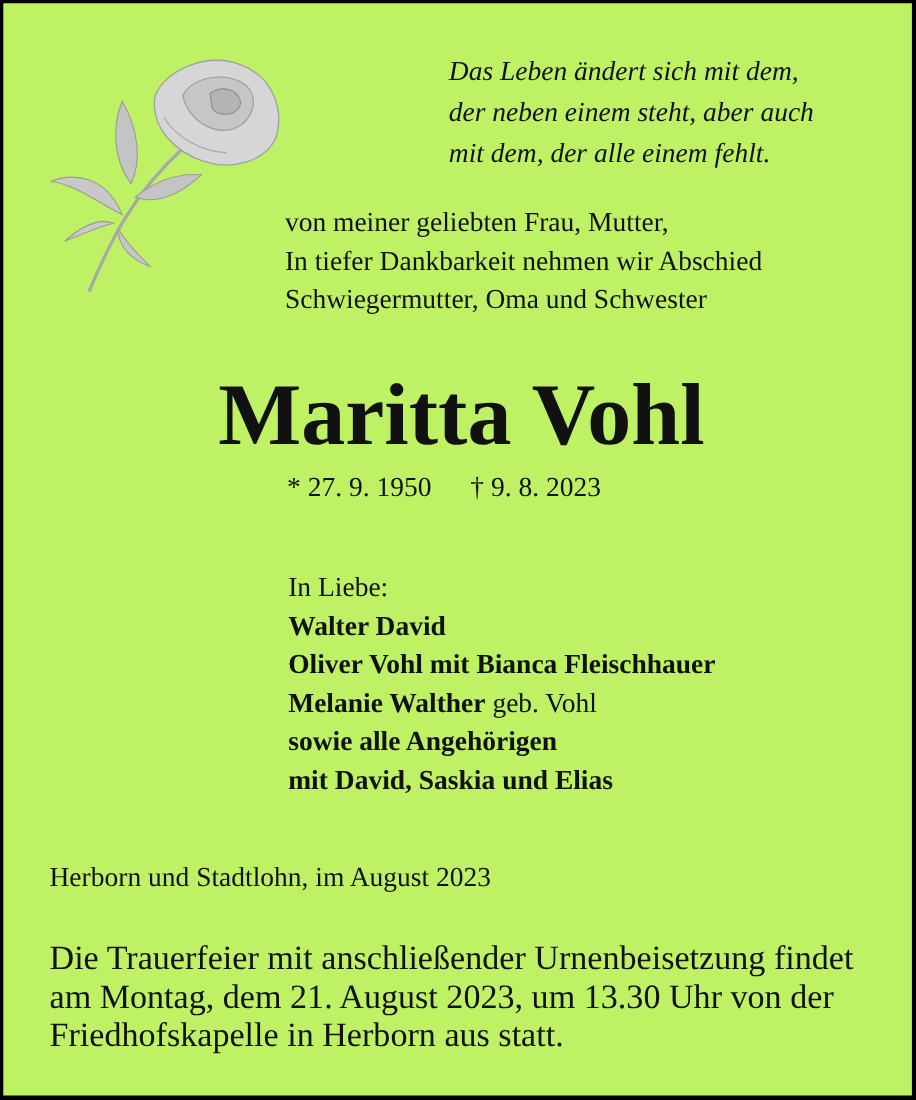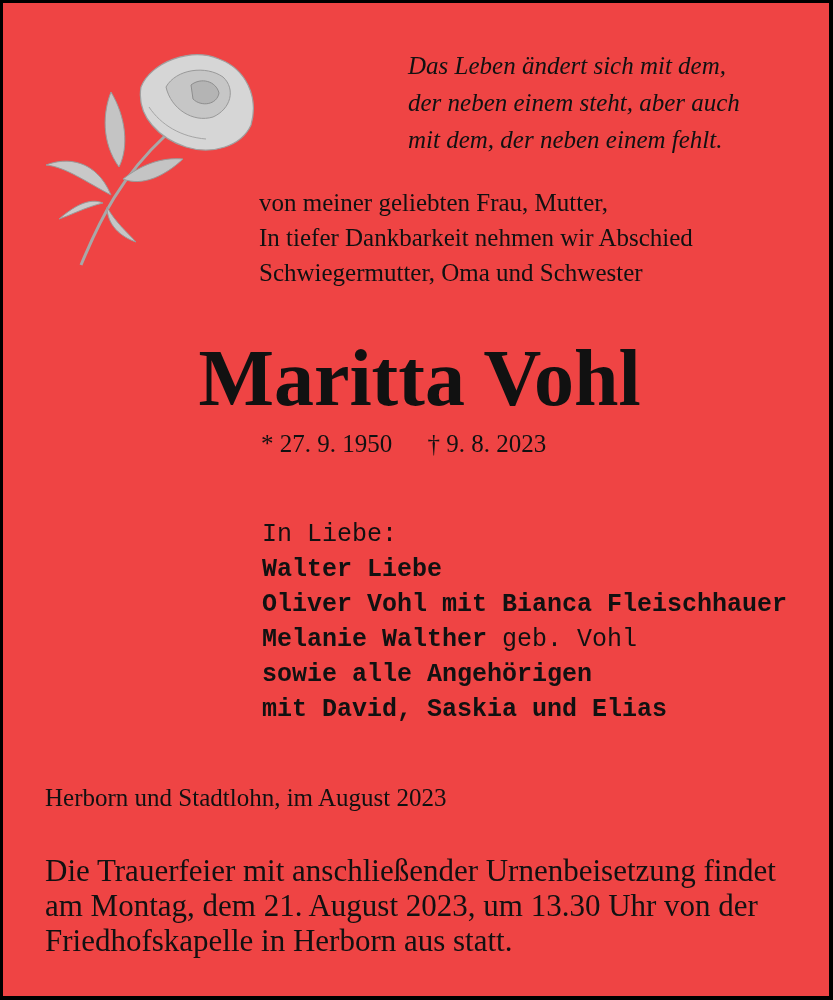--- a/index.html
+++ b/index.html
@@ -1,21 +1,21 @@
 <!DOCTYPE html>
 <html><head>
 <meta charset="utf-8">
 <style>
   html, body { margin:0; padding:0; background:#ffffff; }
   body { width:833px; height:1000px; position:relative; overflow:hidden; }
   .frame {
     position:absolute; left:0; top:0; width:833px; height:1000px;
     box-sizing:border-box; border:3px solid #000;
     border-right-width:4px; border-bottom-width:4px;
-    background:#ef4444;
+    background:#bef264;
   }
   .serif { font-family: "Liberation Serif", "DejaVu Serif", serif; color:#111; }
   .quote {
     position:absolute; left:405px; top:44px; width:400px;
     font-style:italic; font-size:25px; line-height:37px;
   }
   .quote div { white-space:nowrap; }
   .rose { position:absolute; left:38px; top:44px; width:225px; height:222px; }
   .intro {
     position:absolute; left:256px; top:182px; width:560px;
@@ -26,35 +26,35 @@
     position:absolute; left:0; width:833px; top:330px; text-align:center;
     font-size:80px; font-weight:bold; letter-spacing:0px; line-height:90px;
   }
   .dates {
     position:absolute; left:258px; top:424px;
     font-size:25px; line-height:34px; white-space:nowrap;
   }
   .dates span { display:inline-block; }
   .dates .death { margin-left:29px; }
   .love { position:absolute; left:259px; top:514px; font-size:25px; line-height:35px; }
-  .love div { white-space:nowrap;font-family:Liberation Mono, monospace; }
+  .love div { white-space:nowrap; }
   .b { font-weight:bold; }
   .place { position:absolute; left:42px; top:777px; font-size:25px; line-height:35px; white-space:nowrap; }
   .service { position:absolute; left:42px; top:850px; font-size:31px; line-height:35px; }
   .service div { white-space:nowrap; }
 </style>
 </head>
 <body>
 
 <div class="frame">
 
   <div class="quote serif">
     <div>Das Leben ändert sich mit dem,</div>
     <div>der neben einem steht, aber auch</div>
-    <div>mit dem, der neben einem fehlt.</div>
+    <div>mit dem, der alle einem fehlt.</div>
   </div>
 
   <svg class="rose" viewBox="0 0 225 222">
 
     <path d="M40 218 C 60 170, 80 130, 125 88" stroke="#a8a8a8" stroke-width="3" fill="none"></path>
 
     <path d="M78 120 C 60 95, 62 65, 70 45 C 85 70, 88 100, 78 120 Z" fill="#c4c4c4" stroke="#9a9a9a" stroke-width="1"></path>
     <path d="M70 148 C 45 135, 25 120, 5 118 C 25 110, 55 112, 70 148 Z" fill="#c8c8c8" stroke="#9a9a9a" stroke-width="1"></path>
     <path d="M82 132 C 100 118, 120 110, 142 112 C 125 128, 102 140, 82 132 Z" fill="#c4c4c4" stroke="#9a9a9a" stroke-width="1"></path>
     <path d="M62 156 C 45 160, 30 168, 18 172 C 32 160, 48 150, 62 156 Z" fill="#cacaca" stroke="#9a9a9a" stroke-width="1"></path>
@@ -74,21 +74,21 @@
 
   <div class="name serif">Maritta Vohl</div>
 
   <div class="dates serif">
     <span>* 27. 9. 1950</span>
     <span class="death">† 9. 8. 2023</span>
   </div>
 
   <div class="love serif">
     <div>In Liebe:</div>
-    <div class="b">Walter Liebe</div>
+    <div class="b">Walter David</div>
     <div class="b">Oliver Vohl mit Bianca Fleischhauer</div>
     <div><span class="b">Melanie Walther</span><span> geb. Vohl</span></div>
     <div class="b">sowie alle Angehörigen</div>
     <div class="b">mit David, Saskia und Elias</div>
   </div>
 
   <div class="place serif">Herborn und Stadtlohn, im August 2023</div>
 
   <div class="service serif">
     <div>Die Trauerfeier mit anschließender Urnenbeisetzung findet</div>

